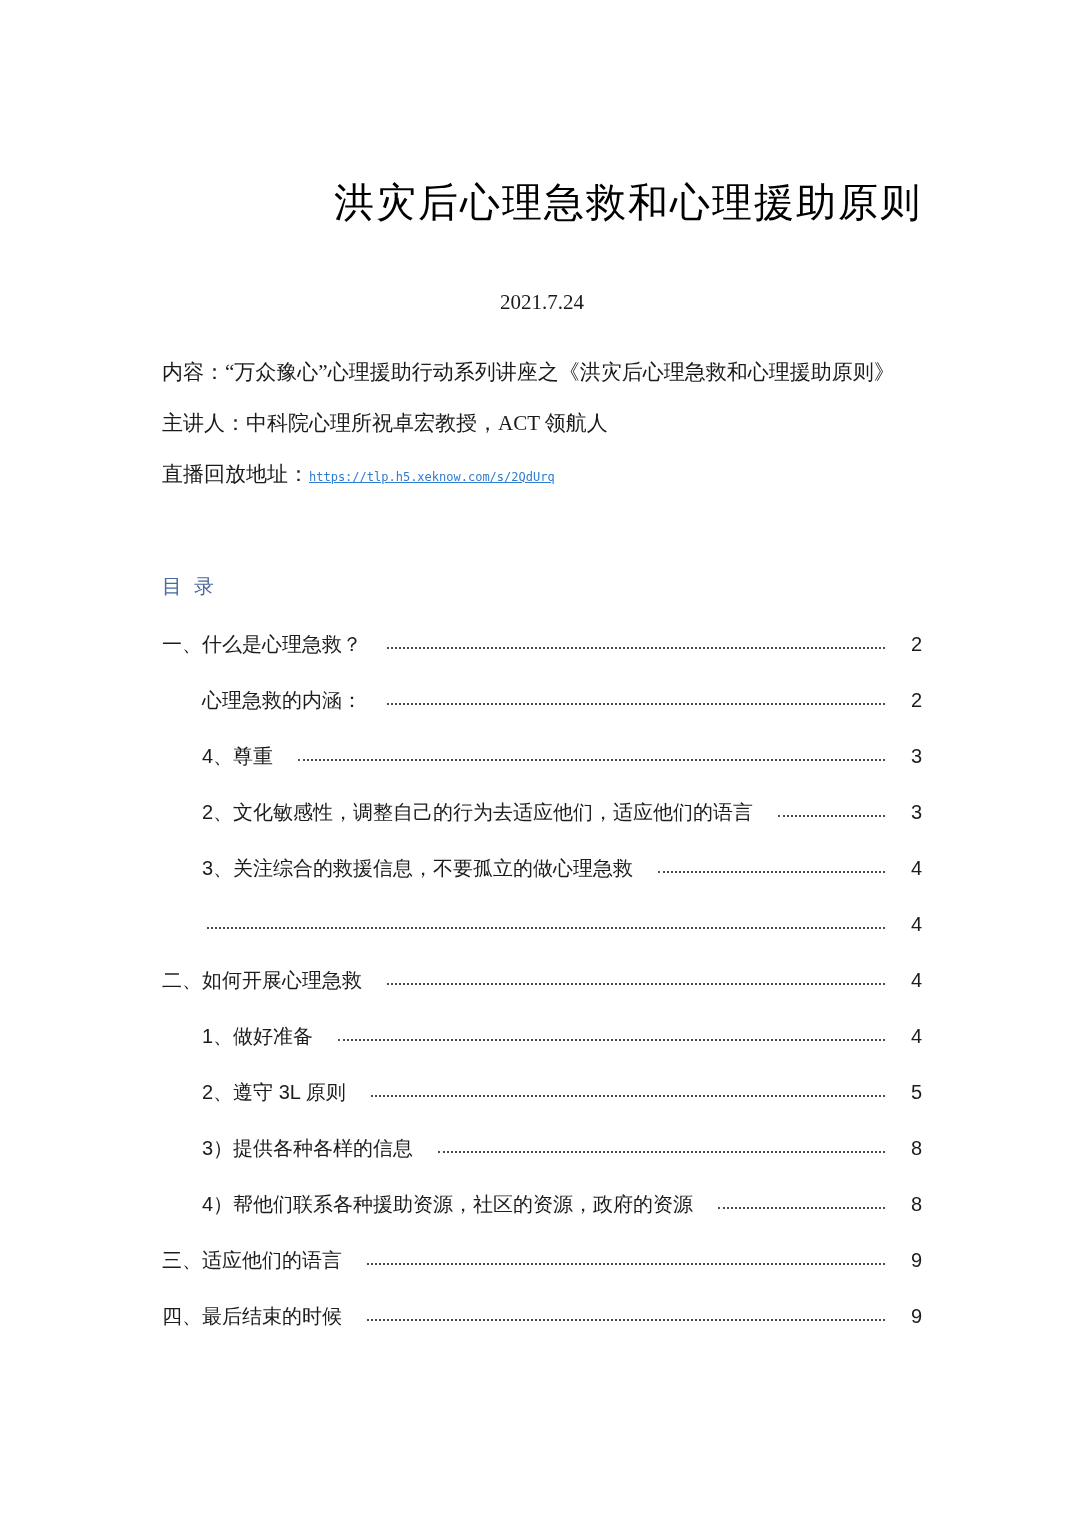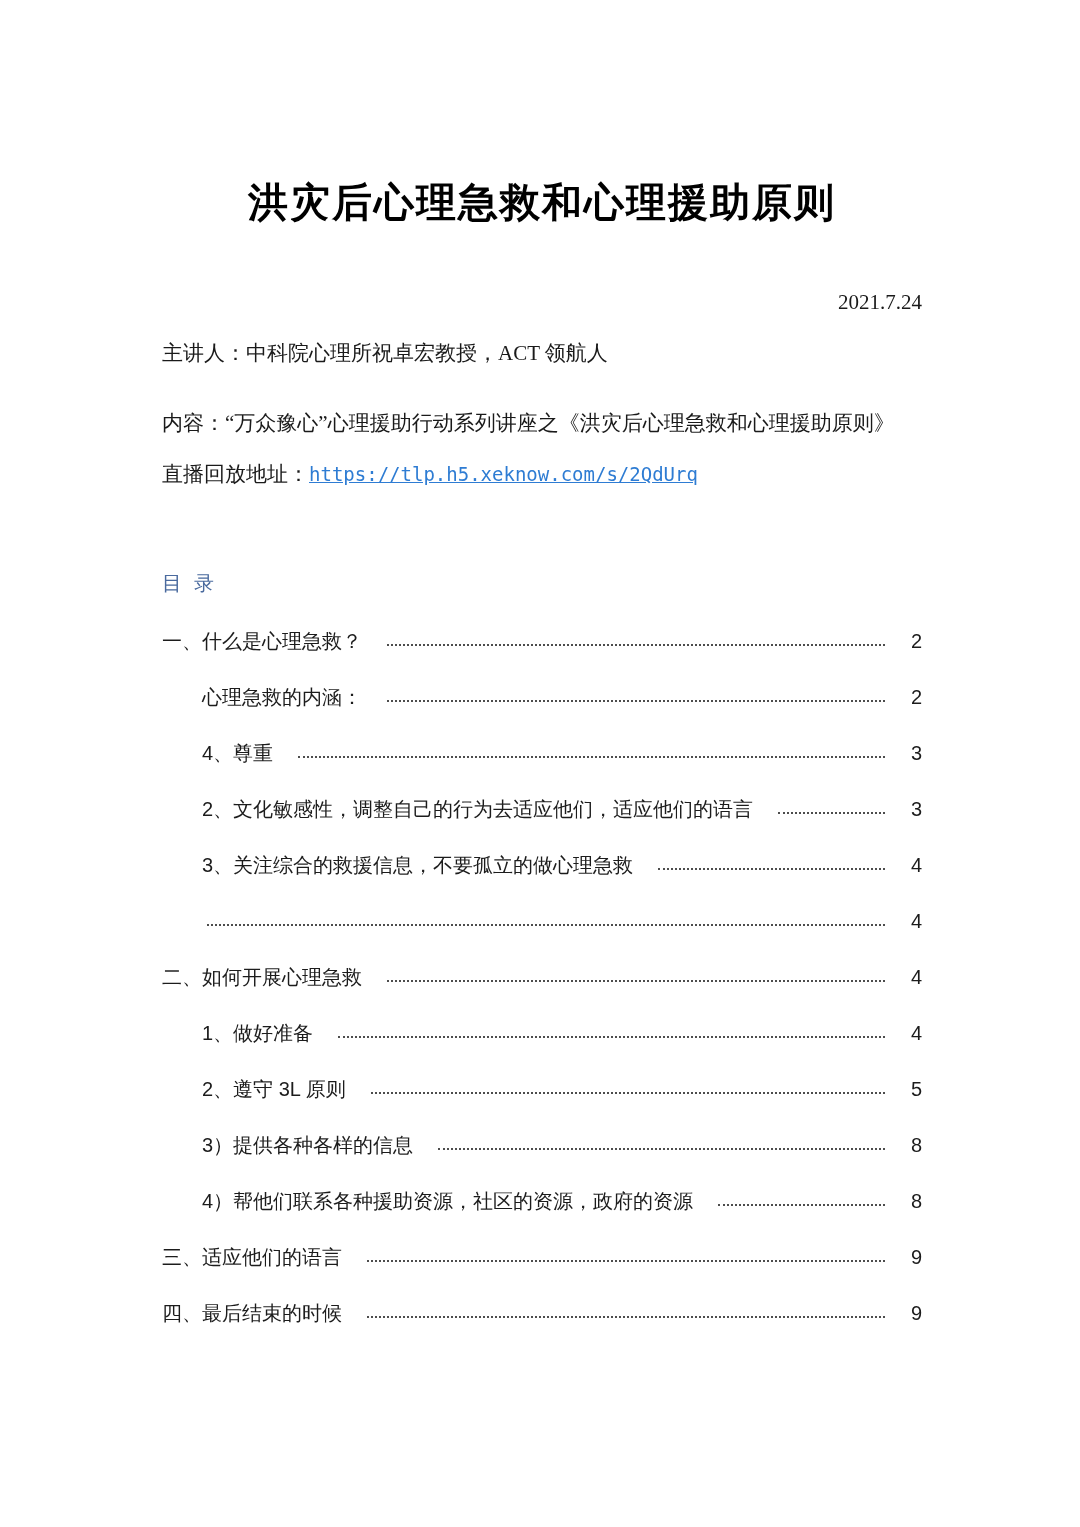--- a/index.html
+++ b/index.html
@@ -13,48 +13,48 @@
     overflow: hidden;
   }
   .doc {
     width: 1080px;
     height: 1527px;
     padding: 178px 158px 0 162px;
   }
   .title {
     margin: 0;
     font-family: "Liberation Sans", sans-serif;
-    font-weight: bold;
+    font-weight: normal;
     font-size: 40px;
     line-height: 48px;
     letter-spacing: 2px;
-    text-align: center;
+    text-align: right;
     color: #000000;
     white-space: nowrap;
   }
   .date {
     margin-top: 66px;
     font-size: 21px;
     line-height: 21px;
-    text-align: right;
+    text-align: center;
     color: #1a1a1a;
   }
   .meta {
     margin: 30px 0 0 0;
     font-size: 21px;
     line-height: 21px;
     color: #1a1a1a;
     white-space: nowrap;
   }
   .meta.first { margin-top: 49px; }
   .link {
     color: #2e7cd3;
     text-decoration: underline;
     font-family: "DejaVu Sans Mono", monospace;
-    font-size: 19px;
+    font-size: 12px;
     cursor: pointer;
   }
   .toc-heading {
     margin: 82px 0 0 0;
     font-weight: normal;
     font-size: 20px;
     line-height: 33px;
     letter-spacing: 12px;
     color: #4a6a9e;
     font-family: "Liberation Serif", serif;
@@ -89,23 +89,23 @@
 </style>
 </head>
 <body>
 
 <div class="doc">
 
   <h1 class="title">洪灾后心理急救和心理援助原则</h1>
 
   <div class="date">2021.7.24</div>
 
+  <p class="meta first">内容：“万众豫心”心理援助行动系列讲座之《洪灾后心理急救和心理援助原则》</p>
+
   <p class="meta">主讲人：中科院心理所祝卓宏教授，ACT 领航人</p>
-
-  <p class="meta first">内容：“万众豫心”心理援助行动系列讲座之《洪灾后心理急救和心理援助原则》</p>
 
   <p class="meta">
     <span>直播回放地址：</span><a class="link" href="#">https://tlp.h5.xeknow.com/s/2QdUrq</a>
   </p>
 
   <h2 class="toc-heading">目录</h2>
 
   <div class="toc" id="toc-list">
   <div class="toc-row">
     <span class="toc-label">一、什么是心理急救？</span>

